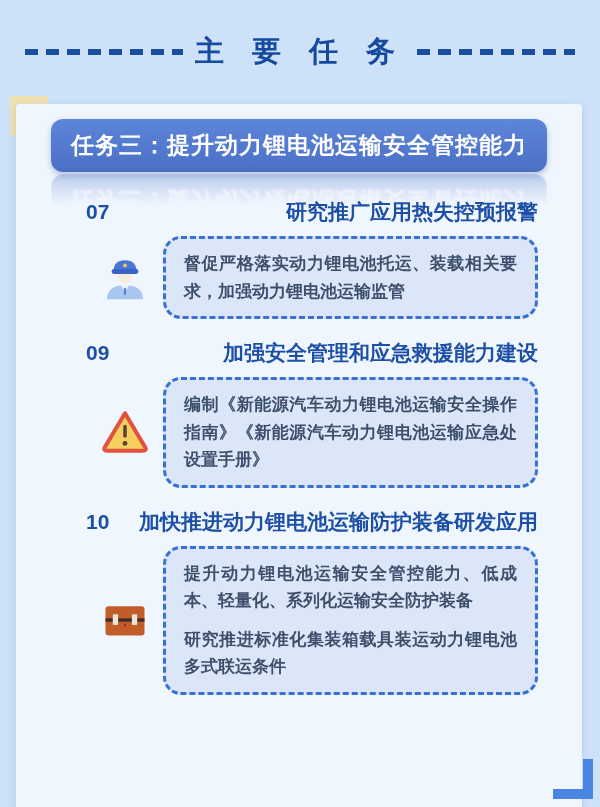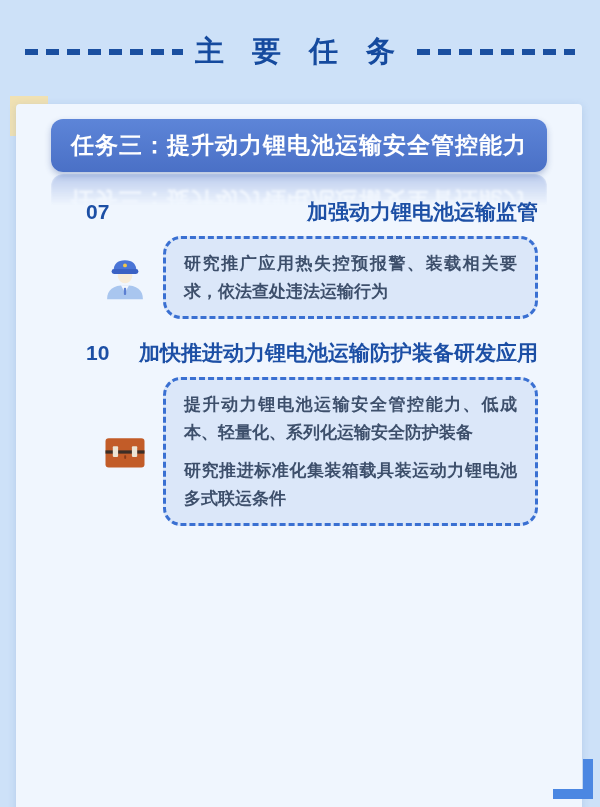--- a/index.html
+++ b/index.html
@@ -112,41 +112,59 @@
     <div class="banner-area">
       <div class="banner">任务三：提升动力锂电池运输安全管控能力</div>
       <div class="banner banner-reflect">任务三：提升动力锂电池运输安全管控能力</div>
     </div>
 
     <div class="tasks">
 
       <div class="task-item">
         <div class="task-header">
           <span>07</span>
-          <span>加强动力锂电池运输监管</span>
+          <span>研究推广应用热失控预报警</span>
         </div>
         <div class="task-body">
           <div class="icon-col">
             <svg viewBox="0 0 64 64">
               <path d="M10,58 Q10,41 32,41 Q54,41 54,58 Z" fill="#a9c6ef"></path>
               <path d="M27,41 L32,50 L37,41 Z" fill="#f3f7fd"></path>
               <rect x="30.6" y="44" width="2.8" height="9" rx="1.2" fill="#5b7fd2"></rect>
               <ellipse cx="32" cy="29" rx="9" ry="9.5" fill="#f7ecd9"></ellipse>
               <path d="M18,23 Q18,10 32,10 Q46,10 46,23 Z" fill="#4a74d6"></path>
               <rect x="15.5" y="21" width="33" height="6" rx="3" fill="#3b62c4"></rect>
               <circle cx="32" cy="16.5" r="2.4" fill="#f0c64a"></circle>
             </svg>
           </div>
           <div class="task-box">
-            <p>研究推广应用热失控预报警、装载相关要求，依法查处违法运输行为</p>
+            <p>督促严格落实动力锂电池托运、装载相关要求，加强动力锂电池运输监管</p>
           </div>
         </div>
       </div>
 
 
+      <div class="task-item">
+        <div class="task-header">
+          <span>09</span>
+          <span>加强安全管理和应急救援能力建设</span>
+        </div>
+        <div class="task-body">
+          <div class="icon-col">
+            <svg viewBox="0 0 64 64">
+              <path d="M32,9 L57,51 Q59,55 54,55 L10,55 Q5,55 7,51 Z" fill="#f6cf5f" stroke="#e0523f" stroke-width="5" stroke-linejoin="round"></path>
+              <rect x="29.8" y="23" width="4.4" height="16" rx="2.2" fill="#574633"></rect>
+              <circle cx="32" cy="46" r="3" fill="#574633"></circle>
+            </svg>
+          </div>
+          <div class="task-box">
+            <p>编制《新能源汽车动力锂电池运输安全操作指南》《新能源汽车动力锂电池运输应急处设置手册》</p>
+          </div>
+        </div>
+      </div>
 
       <div class="task-item">
         <div class="task-header">
           <span>10</span>
           <span>加快推进动力锂电池运输防护装备研发应用</span>
         </div>
         <div class="task-body">
           <div class="icon-col">
             <svg viewBox="0 0 64 64">
               <rect x="8" y="15" width="48" height="36" rx="4" fill="#c25c28"></rect>

